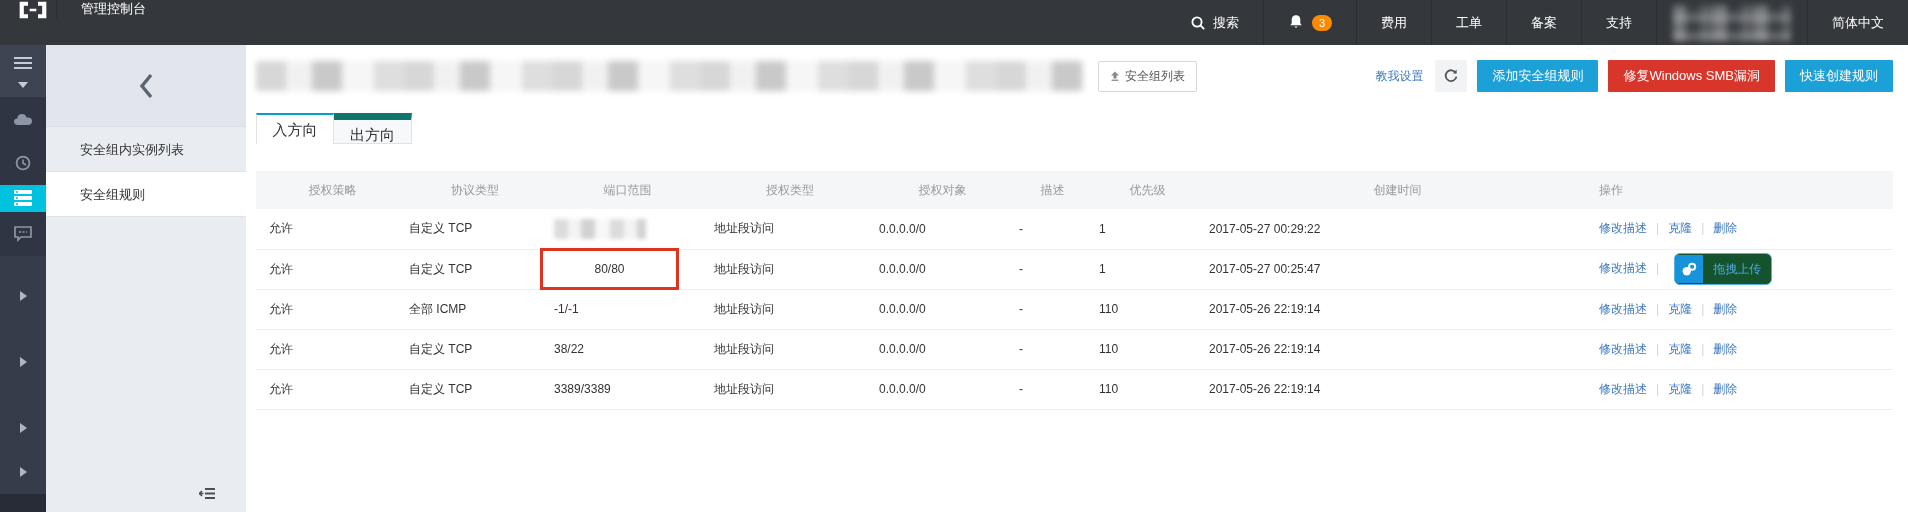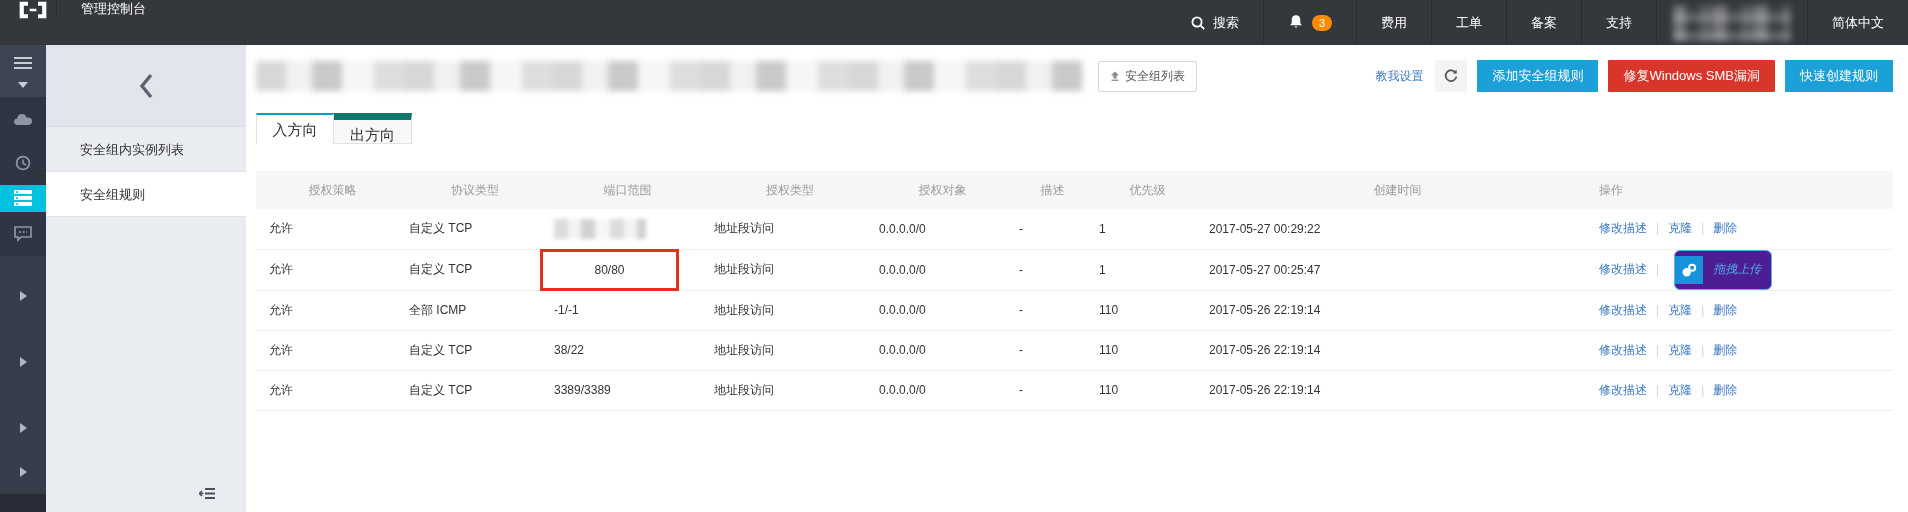--- a/index.html
+++ b/index.html
@@ -86,21 +86,21 @@
   .act-link { color:#3A77C1; cursor:pointer; }
   .act-sep { color:#D4D4D4; margin:0 9px; }
   .mosaic-sm { display:inline-block; width:92px; height:20px; vertical-align:middle; border-radius:1px;
     background:
       repeating-linear-gradient(90deg, #dcdcdc 0 14px, #f3f3f3 14px 27px, #d2d2d2 27px 41px, #f7f7f7 41px 56px),
       repeating-linear-gradient(0deg, rgba(255,255,255,.6) 0 6px, rgba(0,0,0,.04) 6px 12px);
     filter:blur(2px); }
   .redbox { display:inline-block; width:139px; margin:-13px 0 -13px -14px; padding:11px 0;
     text-align:center; border:3px solid #E0331F; }
   .netdisk-btn { display:inline-flex; align-items:center; vertical-align:middle; margin-left:6px;
-    border:1px solid #57B0E6; border-radius:6px; background:#4c1d95; overflow:hidden; cursor:pointer; height:40px;font-style:italic; }
+    border:1px solid #57B0E6; border-radius:6px; background:#14532d; overflow:hidden; cursor:pointer; height:32px; }
   .netdisk-ico { width:28px; height:28px; background:#1793DC; display:flex; align-items:center; justify-content:center; }
   .netdisk-label { color:#4FA8DF; font-size:12px; padding:0 10px; }
 </style>
 </head>
 <body>
 
 <div class="topnav">
   <div class="nav-left">
     <div class="nav-item logo-box">
       <span>

